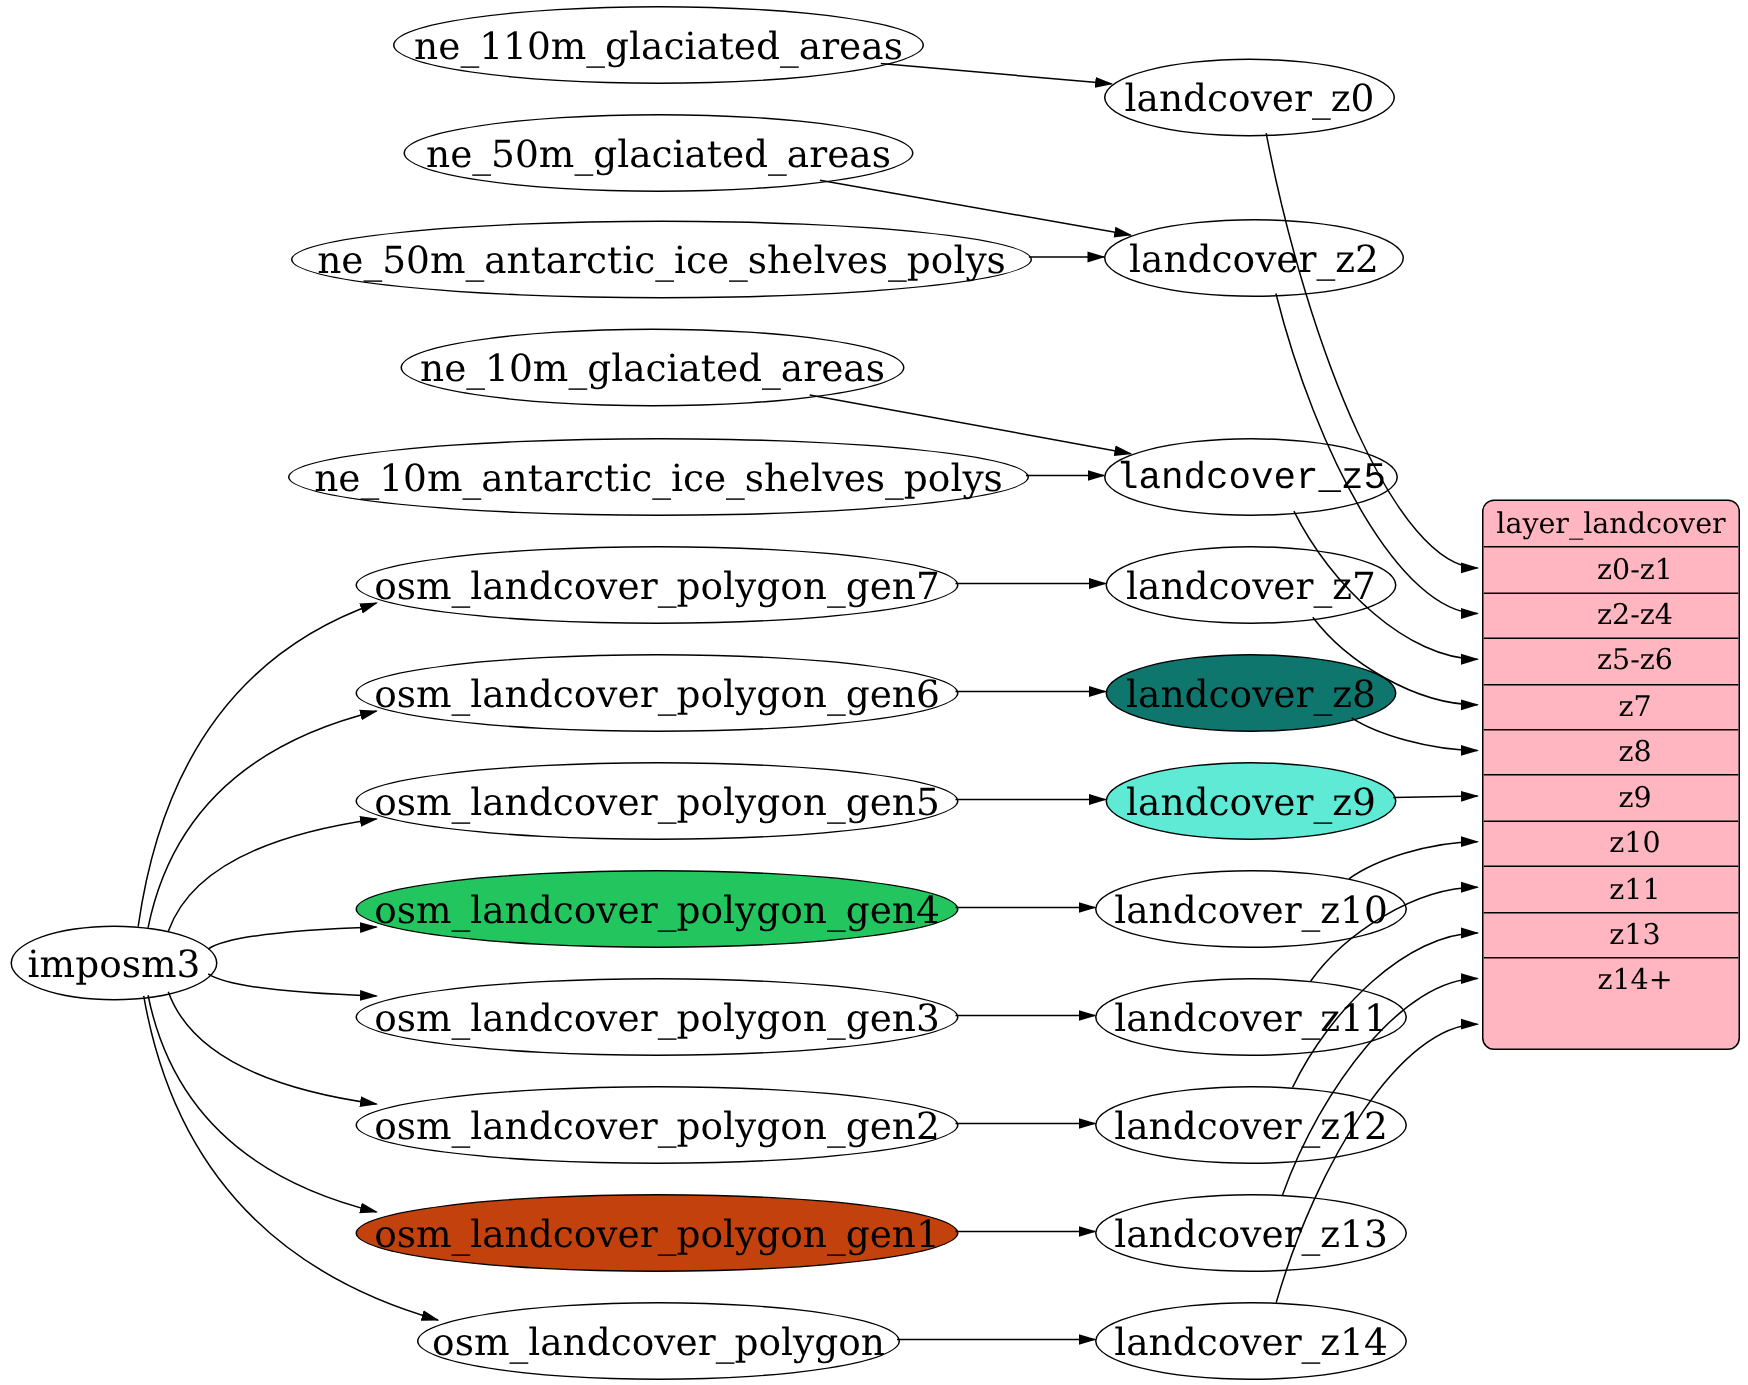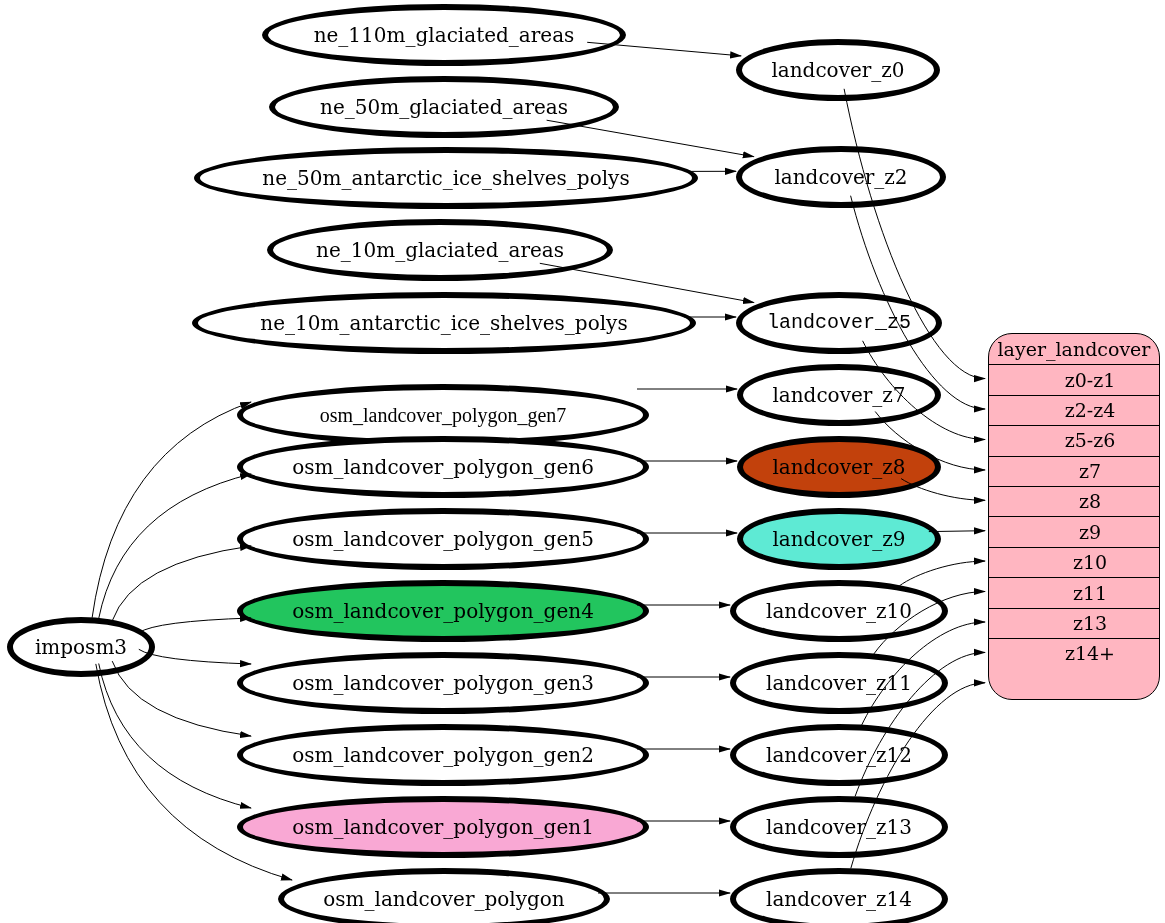--- a/index.html
+++ b/index.html
@@ -1,31 +1,31 @@
 <!DOCTYPE html>
 <html><head>
 <meta charset="utf-8">
 <style>
   html,body{margin:0;padding:0;background:#ffffff;}
   body{font-family:"DejaVu Serif", "Liberation Serif", serif;color:#000;}
   #canvas{position:relative;width:1165px;height:923px;background:#fff;overflow:hidden;}
   .node{
     position:absolute;
-    border:6px solid #1d4ed8;
+    border:1px solid #1d4ed8;
     border-radius:50%;
     background:#fff;
     display:flex;align-items:center;justify-content:center;
-    font-size:20px;line-height:1;white-space:nowrap;
+    font-size:25px;line-height:1;white-space:nowrap;
     z-index:1;
   }
   #edges{position:absolute;left:0;top:0;z-index:3;pointer-events:none;}
   .record{
     position:absolute;
     border:1px solid #000;
-    border-radius:24px;
+    border-radius:8px;
     display:grid;
     grid-template-rows:repeat(12,1fr);
     font-size:19px;line-height:1;
     z-index:1;
     overflow:hidden;
   }
   .record-title,.record-row{
     display:flex;align-items:center;justify-content:center;
     white-space:nowrap;
   }
@@ -77,33 +77,33 @@
         <path d="M850.8,868.4 C877.6,775.6 934,682.8 985,682.8" fill="none" stroke="#000000" stroke-width="1" marker-end="url(#arrow)"></path>
       </g>
   </svg>
 
   <div class="node" style="left: 7px; top: 617px; width: 136px; height: 48px; background: rgb(255, 255, 255); border-color: rgb(0, 0, 0);">imposm3</div>
   <div class="node" style="left: 262px; top: 4px; width: 352px; height: 50px; background: rgb(255, 255, 255); border-color: rgb(0, 0, 0);">ne_110m_glaciated_areas</div>
   <div class="node" style="left: 269px; top: 76px; width: 338px; height: 50px; background: rgb(255, 255, 255); border-color: rgb(0, 0, 0);">ne_50m_glaciated_areas</div>
   <div class="node" style="left: 194px; top: 147px; width: 492px; height: 50px; background: rgb(255, 255, 255); border-color: rgb(0, 0, 0);">ne_50m_antarctic_ice_shelves_polys</div>
   <div class="node" style="left: 267px; top: 219px; width: 334px; height: 50px; background: rgb(255, 255, 255); border-color: rgb(0, 0, 0);">ne_10m_glaciated_areas</div>
   <div class="node" style="left: 192px; top: 292px; width: 492px; height: 50px; background: rgb(255, 255, 255); border-color: rgb(0, 0, 0);">ne_10m_antarctic_ice_shelves_polys</div>
-  <div class="node" style="left: 237px; top: 384px; width: 400px; height: 50px; background: rgb(255, 255, 255); border-color: rgb(0, 0, 0); font-family: Liberation Serif, serif;">osm_landcover_polygon_gen7</div>
+  <div class="node" style="left: 237px; top: 364px; width: 400px; height: 50px; background: rgb(255, 255, 255); border-color: rgb(0, 0, 0);">osm_landcover_polygon_gen7</div>
   <div class="node" style="left: 237px; top: 436px; width: 400px; height: 50px; background: rgb(255, 255, 255); border-color: rgb(0, 0, 0);">osm_landcover_polygon_gen6</div>
   <div class="node" style="left: 237px; top: 508px; width: 400px; height: 50px; background: rgb(255, 255, 255); border-color: rgb(0, 0, 0);">osm_landcover_polygon_gen5</div>
   <div class="node" style="left: 237px; top: 580px; width: 400px; height: 50px; background: #22c55e; border-color: rgb(0, 0, 0);">osm_landcover_polygon_gen4</div>
   <div class="node" style="left: 237px; top: 652px; width: 400px; height: 50px; background: rgb(255, 255, 255); border-color: rgb(0, 0, 0);">osm_landcover_polygon_gen3</div>
   <div class="node" style="left: 237px; top: 724px; width: 400px; height: 50px; background: rgb(255, 255, 255); border-color: rgb(0, 0, 0);">osm_landcover_polygon_gen2</div>
-  <div class="node" style="left: 237px; top: 796px; width: 400px; height: 50px; background: #f9a8d4; border-color: rgb(0, 0, 0);">osm_landcover_polygon_gen1</div>
+  <div class="node" style="left: 237px; top: 796px; width: 400px; height: 50px; background: #c2410c; border-color: rgb(0, 0, 0);">osm_landcover_polygon_gen1</div>
   <div class="node" style="left: 278px; top: 868px; width: 320px; height: 50px; background: rgb(255, 255, 255); border-color: rgb(0, 0, 0);">osm_landcover_polygon</div>
   <div class="node" style="left: 736px; top: 39px; width: 192px; height: 50px; background: rgb(255, 255, 255); border-color: rgb(0, 0, 0);">landcover_z0</div>
   <div class="node" style="left: 736px; top: 146px; width: 198px; height: 50px; background: rgb(255, 255, 255); border-color: rgb(0, 0, 0);">landcover_z2</div>
   <div class="node" style="left: 736px; top: 292px; width: 194px; height: 50px; background: rgb(255, 255, 255); border-color: rgb(0, 0, 0); font-family: Liberation Mono, monospace;">landcover_z5</div>
   <div class="node" style="left: 737px; top: 364px; width: 192px; height: 50px; background: rgb(255, 255, 255); border-color: rgb(0, 0, 0);">landcover_z7</div>
-  <div class="node" style="left: 737px; top: 436px; width: 192px; height: 50px; background: #c2410c; border-color: rgb(0, 0, 0);">landcover_z8</div>
+  <div class="node" style="left: 737px; top: 436px; width: 192px; height: 50px; background: #0f766e; border-color: rgb(0, 0, 0);">landcover_z8</div>
   <div class="node" style="left: 737px; top: 508px; width: 192px; height: 50px; background: #5eead4; border-color: rgb(0, 0, 0);">landcover_z9</div>
   <div class="node" style="left: 730px; top: 580px; width: 206px; height: 50px; background: rgb(255, 255, 255); border-color: rgb(0, 0, 0);">landcover_z10</div>
   <div class="node" style="left: 730px; top: 652px; width: 206px; height: 50px; background: rgb(255, 255, 255); border-color: rgb(0, 0, 0);">landcover_z11</div>
   <div class="node" style="left: 730px; top: 724px; width: 206px; height: 50px; background: rgb(255, 255, 255); border-color: rgb(0, 0, 0);">landcover_z12</div>
   <div class="node" style="left: 730px; top: 796px; width: 206px; height: 50px; background: rgb(255, 255, 255); border-color: rgb(0, 0, 0);">landcover_z13</div>
   <div class="node" style="left: 730px; top: 868px; width: 206px; height: 50px; background: rgb(255, 255, 255); border-color: rgb(0, 0, 0);">landcover_z14</div>
 
   <div class="record" id="record" style="left: 988px; top: 333px; width: 170px; height: 365px; background: rgb(255, 182, 193); border-color: rgb(0, 0, 0);">
     <div class="record-title">layer_landcover</div>
     <div class="record-row">z0-z1</div>

